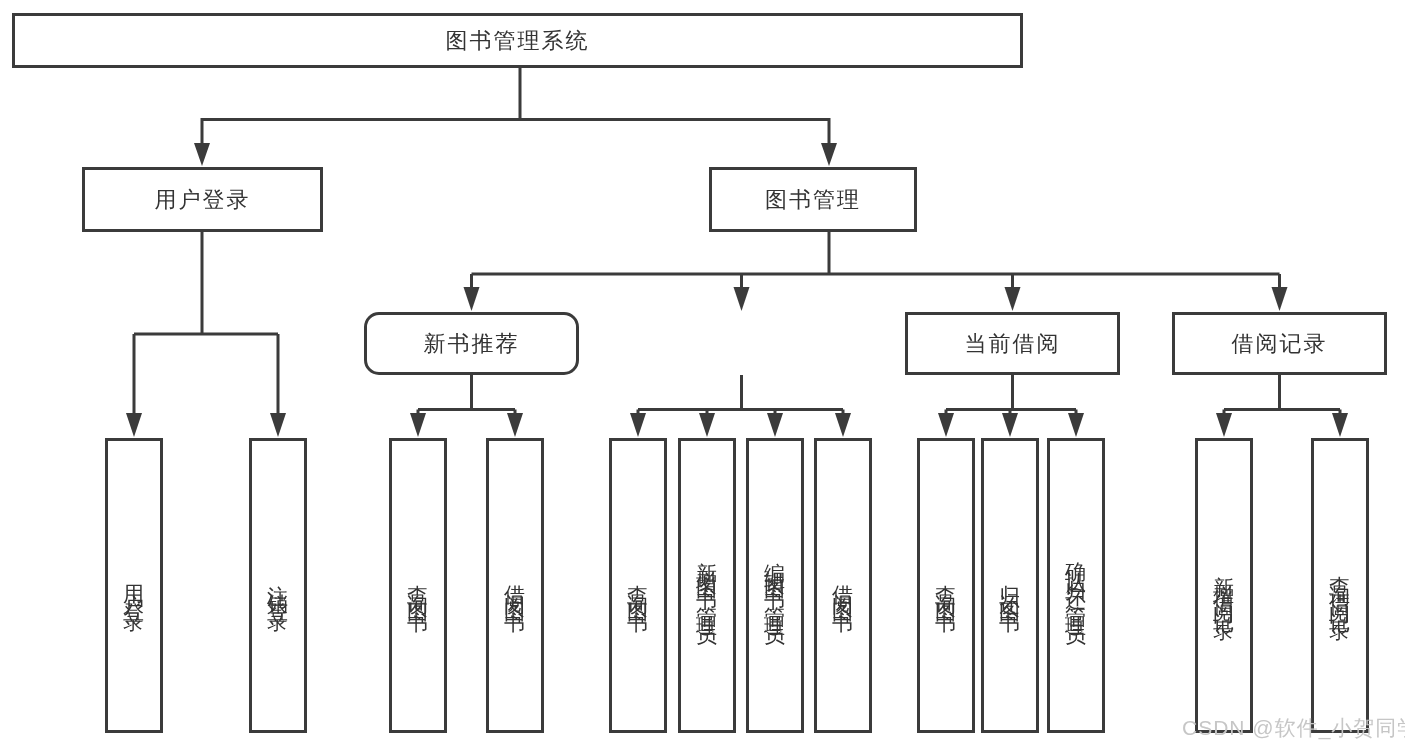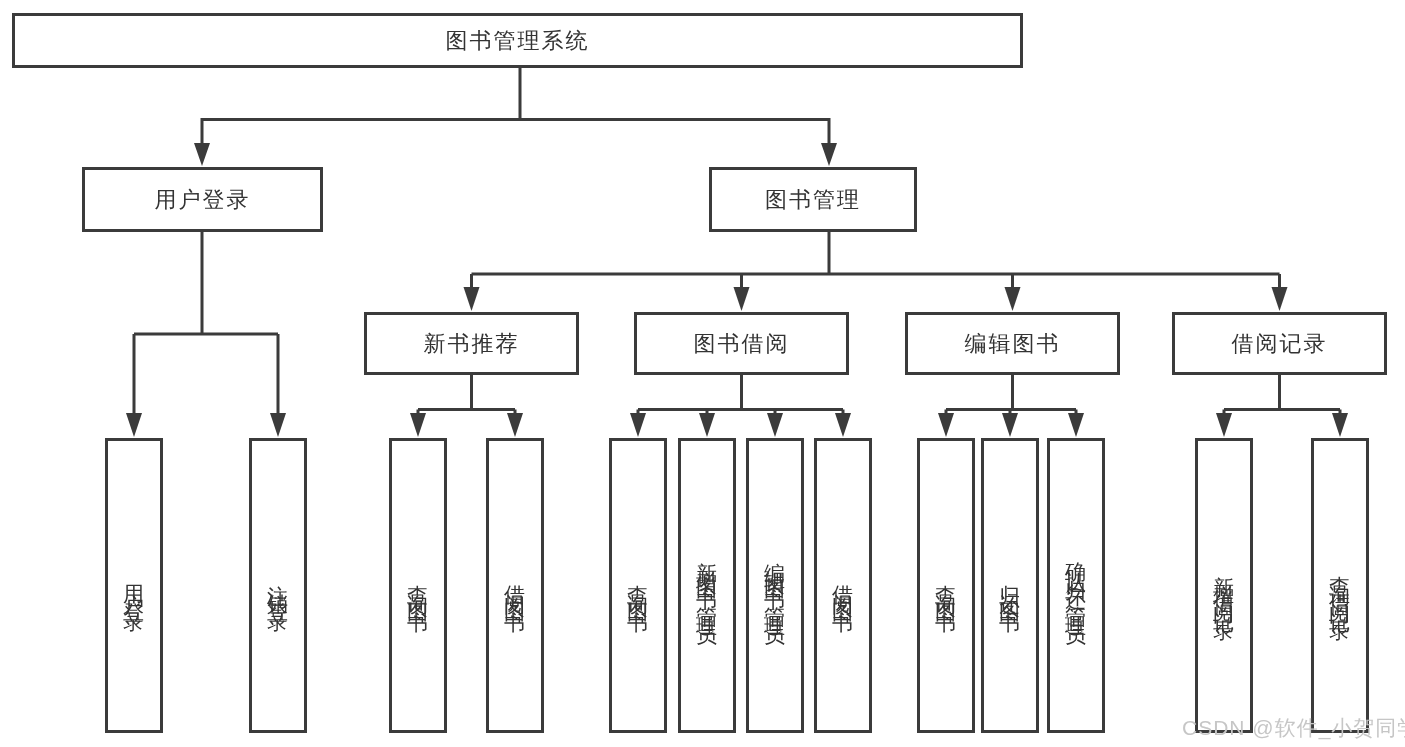--- a/index.html
+++ b/index.html
@@ -27,21 +27,21 @@
     color: #333333;
     font-size: 22px;
     letter-spacing: 2px;
     white-space: nowrap;
   }
   .node.root   { left: 12px;  top: 13px;  width: 1011px; height: 55px; }
   .node.lvl1   { top: 167px;  height: 65px; }
   .node.login  { left: 82px;  width: 241px; }
   .node.mgmt   { left: 709px; width: 208px; }
   .node.lvl2   { top: 312px;  height: 63px; width: 215px; }
-  .node.g0 { left: 364px; }
+  .node.g0 { left: 364px; border-radius: 15px; }
   .node.g1 { left: 634px; }
   .node.g2 { left: 905px; }
   .node.g3 { left: 1172px; }
   .node.leaf {
     top: 438px;
     width: 58px;
     height: 295px;
     font-size: 21px;
     letter-spacing: 0;
   }
@@ -125,25 +125,22 @@
   <div class="node lvl1 login">
     <span>用户登录</span>
   </div>
   <div class="node lvl1 mgmt">
     <span>图书管理</span>
   </div>
 
   <div class="node lvl2 g0">
     <span>新书推荐</span>
   </div>
-  <div class="node lvl2 g1">
-    <span>图书借阅</span>
-  </div>
   <div class="node lvl2 g2">
-    <span>编辑图书</span>
+    <span>当前借阅</span>
   </div>
   <div class="node lvl2 g3">
     <span>借阅记录</span>
   </div>
 
   <div class="node leaf l0">
     <span class="vtext">用户登录</span>
   </div>
   <div class="node leaf l1">
     <span class="vtext">注销登录</span>

